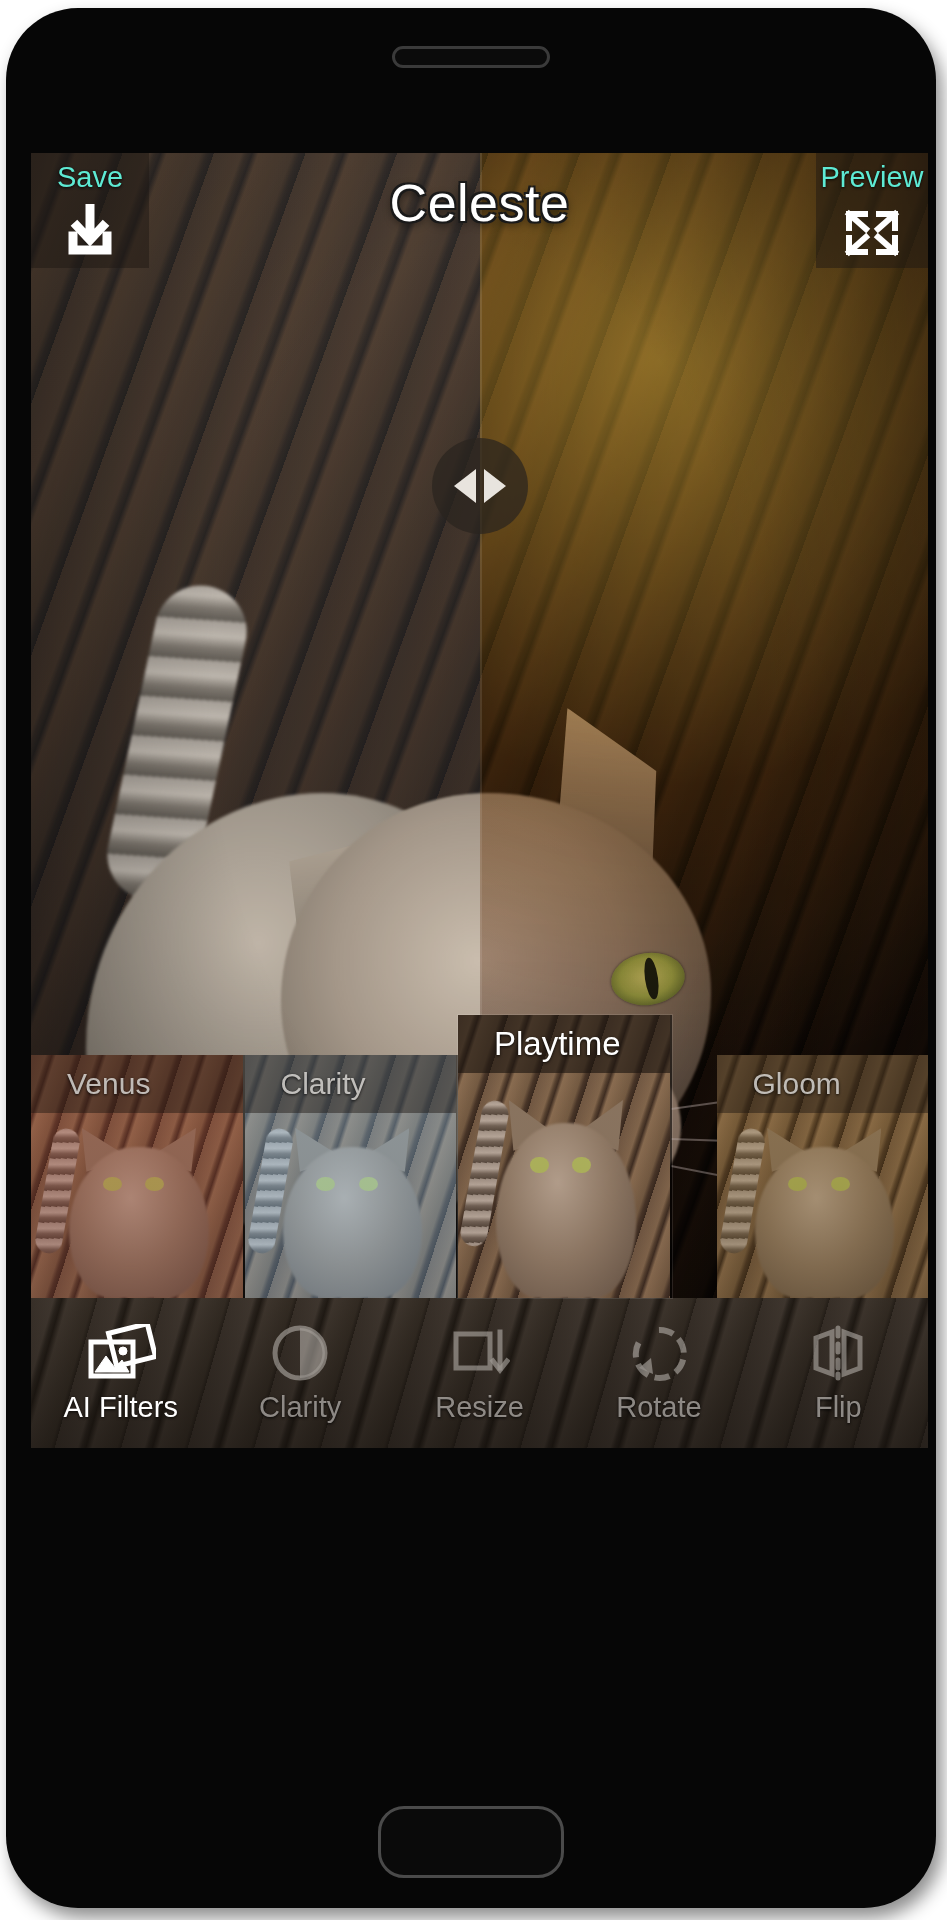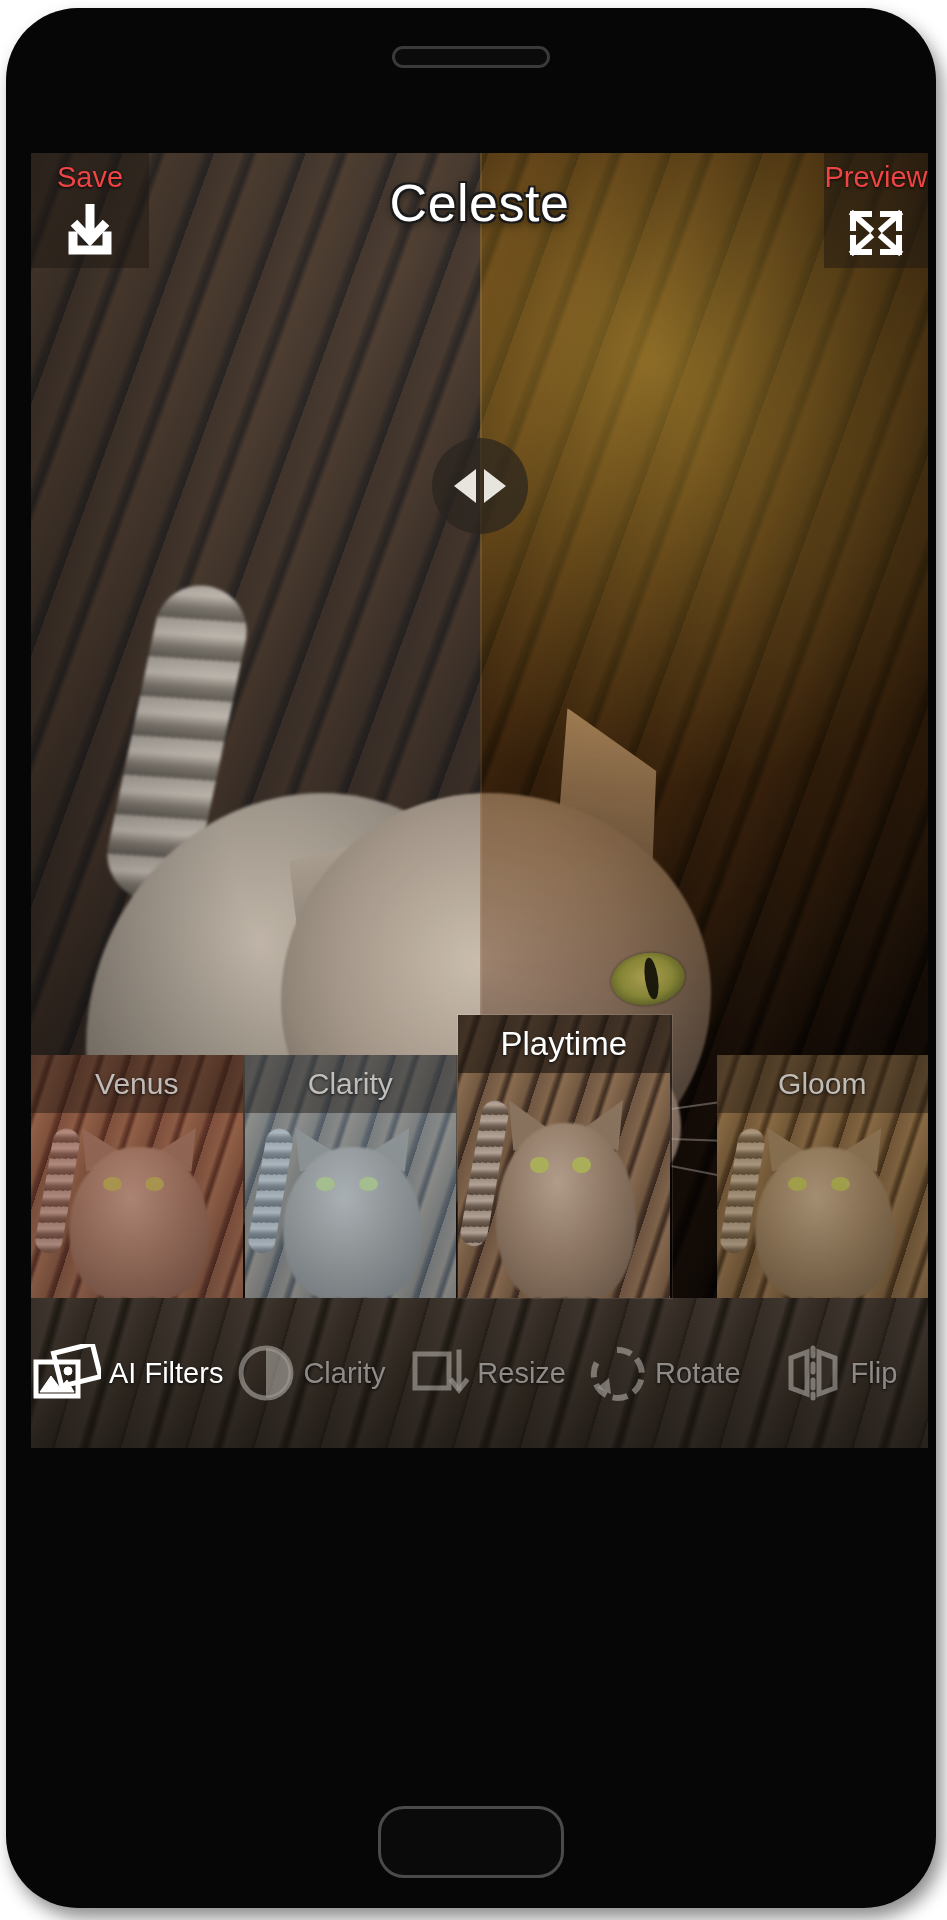--- a/index.html
+++ b/index.html
@@ -185,23 +185,23 @@
     position: absolute; top: 0;
     width: 118px; height: 115px;
     background: rgba(30,24,18,0.48);
     display: flex; flex-direction: column;
     align-items: center; justify-content: flex-start;
     padding-top: 10px;
     pointer-events: auto;
     cursor: pointer;
   }
   #save-button { left: 0; }
-  #preview-button { right: 0; width: 104px; }
+  #preview-button { right: 0; width: 112px; }
   .corner-label {
-    color: #ef4444; font-size: 29px; line-height: 1;
+    color: #5eead4; font-size: 29px; line-height: 1;
     text-shadow: 0 1px 3px rgba(0,0,0,0.9);
   }
   .corner-icon { margin-top: 12px; }
   #app-title {
     position: absolute;
     left: 50%; top: 20px;
     transform: translateX(-50%);
     color: #ffffff;
     font-size: 52px;
     letter-spacing: 0.5px;
@@ -262,21 +262,21 @@
     border-radius: 20px;
     transform: rotate(10deg);
     background: repeating-linear-gradient(170deg, #a8a096 0, #c4bcb1 6px, #6d655b 11px, #4a443b 16px);
     filter: blur(0.7px);
   }
   .filter-tint { position: absolute; inset: 0; }
   .filter-label-bar {
     position: absolute; left: 0; right: 0; top: 0;
     height: 58px;
     background: rgba(26,20,15,0.45);
-    display: flex; align-items: center; justify-content: center;
+    display: flex; align-items: center; justify-content: flex-start; padding-left: 36px;
   }
   .filter-label {
     font-size: 30px;
     color: rgba(235,232,228,0.78);
     text-shadow: 0 1px 3px rgba(0,0,0,0.8);
     white-space: nowrap;
   }
   
   .filter-item.selected {
     margin-top: -40px;
@@ -299,21 +299,21 @@
     left: 0; bottom: 0; width: 100%; height: 150px;
     background:
       linear-gradient(180deg, rgba(24,19,15,0.55), rgba(18,14,11,0.72)),
       repeating-linear-gradient(106deg,
         #5d5146 0px, #6d6054 22px, #3e362d 26px, #282119 30px,
         #6a5d50 36px, #514639 60px, #332b22 64px);
     display: flex; align-items: center;
   }
   .tool-item {
     flex: 1 1 0;
-    display: flex; flex-direction: row;
+    display: flex; flex-direction: column;
     align-items: center; justify-content: center;
     gap: 8px;
     cursor: pointer;
     height: 100%;
   }
   .tool-icon { height: 60px; display: flex; align-items: center; justify-content: center; }
   .tool-label {
     font-size: 29px;
     color: rgba(216,212,206,0.62);
     text-shadow: 0 1px 3px rgba(0,0,0,0.85);

